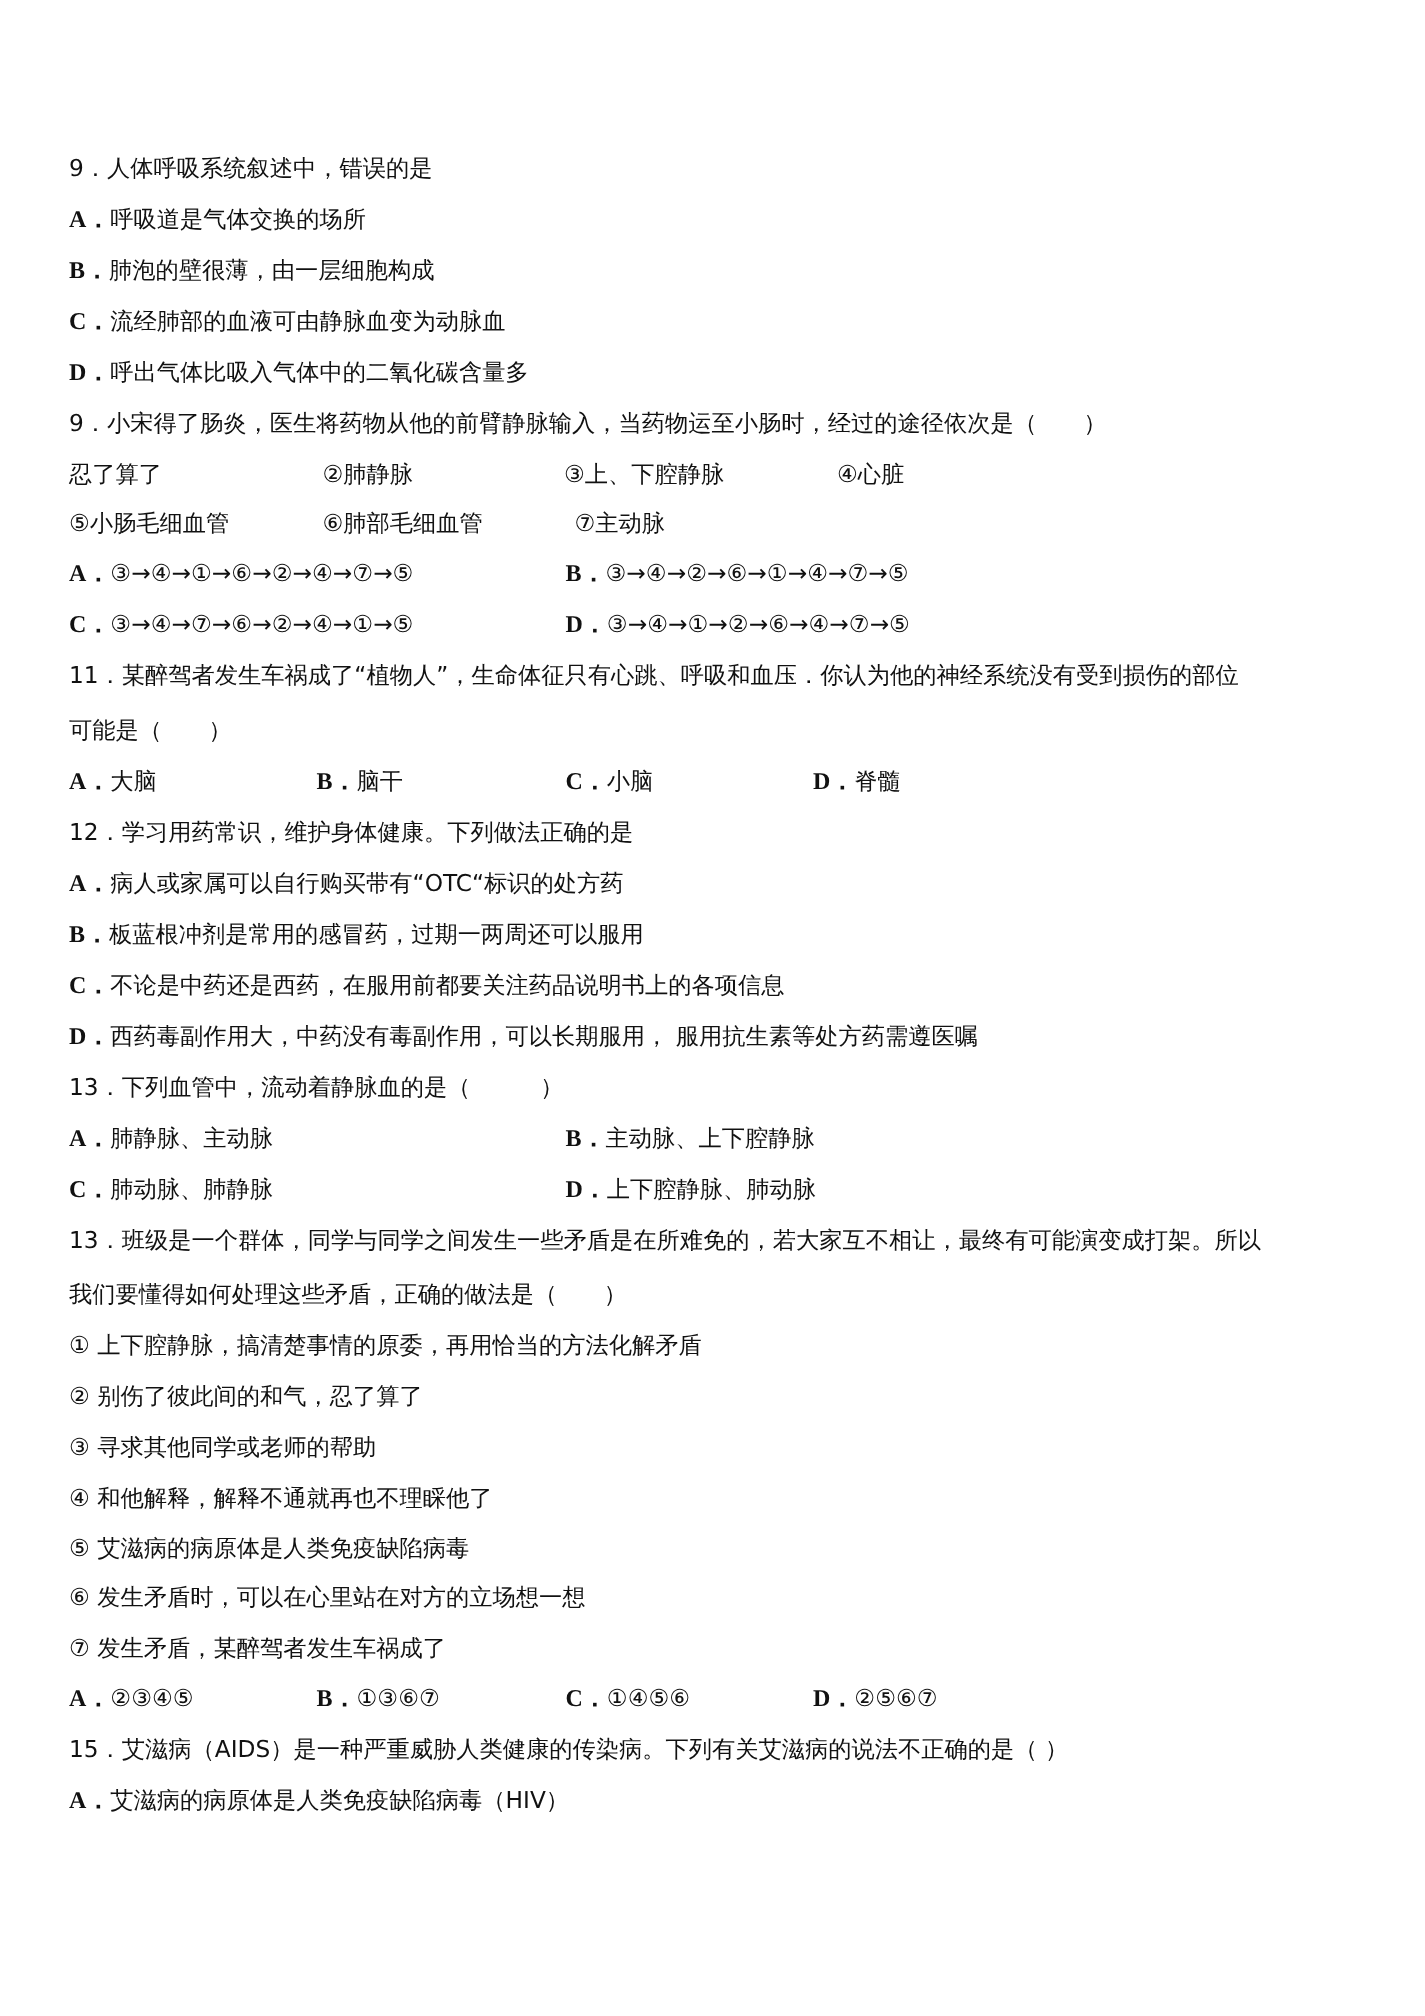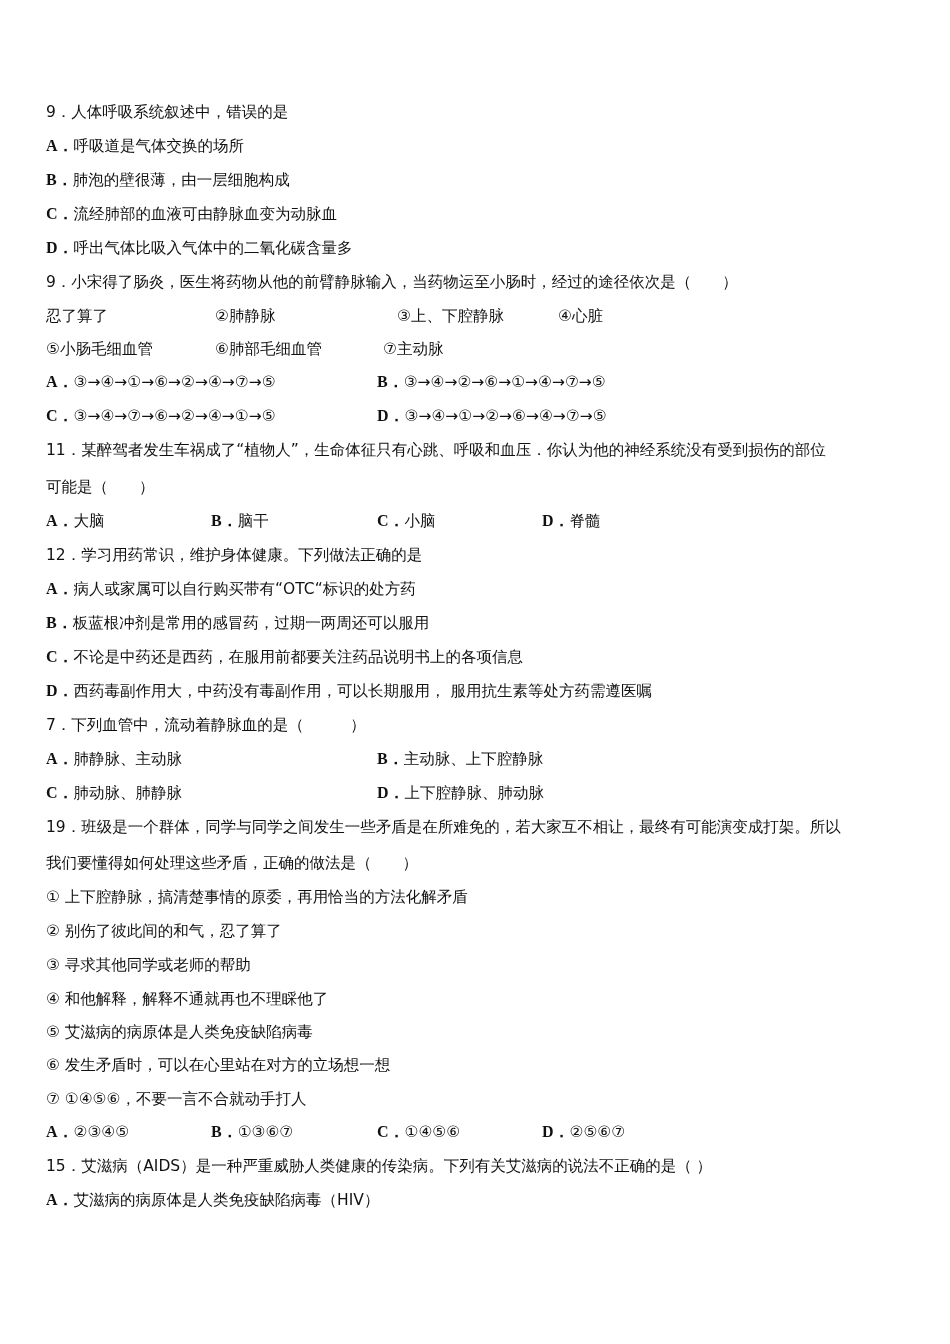--- a/index.html
+++ b/index.html
@@ -14,21 +14,21 @@
 
 <div class="line" style="top:102px">9．人体呼吸系统叙述中，错误的是</div>
 <div class="line" style="top:136px"><span class="lbl">A．</span><span>呼吸道是气体交换的场所</span></div>
 <div class="line" style="top:170px"><span class="lbl">B．</span><span>肺泡的壁很薄，由一层细胞构成</span></div>
 <div class="line" style="top:204px"><span class="lbl">C．</span><span>流经肺部的血液可由静脉血变为动脉血</span></div>
 <div class="line" style="top:238px"><span class="lbl">D．</span><span>呼出气体比吸入气体中的二氧化碳含量多</span></div>
 
 <div class="line" style="top:272px">9．小宋得了肠炎，医生将药物从他的前臂静脉输入，当药物运至小肠时，经过的途径依次是（　　）</div>
 <div class="opt" style="top:306px;left:46px">忍了算了</div>
 <div class="opt" style="top:306px;left:215px">②肺静脉</div>
-<div class="opt" style="top:306px;left:397px">③上、下腔静脉</div>
+<div class="opt" style="top:306px;left:376px">③上、下腔静脉</div>
 <div class="opt" style="top:306px;left:558px">④心脏</div>
 <div class="opt" style="top:339px;left:46px">⑤小肠毛细血管</div>
 <div class="opt" style="top:339px;left:215px">⑥肺部毛细血管</div>
 <div class="opt" style="top:339px;left:383px">⑦主动脉</div>
 <div class="opt" style="top:372px;left:46px"><span class="lbl">A．</span><span>③→④→①→⑥→②→④→⑦→⑤</span></div>
 <div class="opt" style="top:372px;left:377px"><span class="lbl">B．</span><span>③→④→②→⑥→①→④→⑦→⑤</span></div>
 <div class="opt" style="top:406px;left:46px"><span class="lbl">C．</span><span>③→④→⑦→⑥→②→④→①→⑤</span></div>
 <div class="opt" style="top:406px;left:377px"><span class="lbl">D．</span><span>③→④→①→②→⑥→④→⑦→⑤</span></div>
 
 <div class="line" style="top:440px">11．某醉驾者发生车祸成了“植物人”，生命体征只有心跳、呼吸和血压．你认为他的神经系统没有受到损伤的部位</div>
@@ -37,34 +37,34 @@
 <div class="opt" style="top:511px;left:211px"><span class="lbl">B．</span><span>脑干</span></div>
 <div class="opt" style="top:511px;left:377px"><span class="lbl">C．</span><span>小脑</span></div>
 <div class="opt" style="top:511px;left:542px"><span class="lbl">D．</span><span>脊髓</span></div>
 
 <div class="line" style="top:545px">12．学习用药常识，维护身体健康。下列做法正确的是</div>
 <div class="line" style="top:579px"><span class="lbl">A．</span><span>病人或家属可以自行购买带有“OTC“标识的处方药</span></div>
 <div class="line" style="top:613px"><span class="lbl">B．</span><span>板蓝根冲剂是常用的感冒药，过期一两周还可以服用</span></div>
 <div class="line" style="top:647px"><span class="lbl">C．</span><span>不论是中药还是西药，在服用前都要关注药品说明书上的各项信息</span></div>
 <div class="line" style="top:681px"><span class="lbl">D．</span><span>西药毒副作用大，中药没有毒副作用，可以长期服用， 服用抗生素等处方药需遵医嘱</span></div>
 
-<div class="line" style="top:715px">7．下列血管中，流动着静脉血的是（　　　）</div>
+<div class="line" style="top:715px">13．下列血管中，流动着静脉血的是（　　　）</div>
 <div class="opt" style="top:749px;left:46px"><span class="lbl">A．</span><span>肺静脉、主动脉</span></div>
 <div class="opt" style="top:749px;left:377px"><span class="lbl">B．</span><span>主动脉、上下腔静脉</span></div>
 <div class="opt" style="top:783px;left:46px"><span class="lbl">C．</span><span>肺动脉、肺静脉</span></div>
 <div class="opt" style="top:783px;left:377px"><span class="lbl">D．</span><span>上下腔静脉、肺动脉</span></div>
 
-<div class="line" style="top:817px">19．班级是一个群体，同学与同学之间发生一些矛盾是在所难免的，若大家互不相让，最终有可能演变成打架。所以</div>
+<div class="line" style="top:817px">13．班级是一个群体，同学与同学之间发生一些矛盾是在所难免的，若大家互不相让，最终有可能演变成打架。所以</div>
 <div class="line" style="top:853px">我们要懂得如何处理这些矛盾，正确的做法是（　　）</div>
 <div class="line" style="top:887px">① 上下腔静脉，搞清楚事情的原委，再用恰当的方法化解矛盾</div>
 <div class="line" style="top:921px">② 别伤了彼此间的和气，忍了算了</div>
 <div class="line" style="top:955px">③ 寻求其他同学或老师的帮助</div>
 <div class="line" style="top:989px">④ 和他解释，解释不通就再也不理睬他了</div>
 <div class="line" style="top:1022px">⑤ 艾滋病的病原体是人类免疫缺陷病毒</div>
 <div class="line" style="top:1055px">⑥ 发生矛盾时，可以在心里站在对方的立场想一想</div>
-<div class="line" style="top:1089px">⑦ ①④⑤⑥，不要一言不合就动手打人</div>
+<div class="line" style="top:1089px">⑦ 发生矛盾，某醉驾者发生车祸成了</div>
 <div class="opt" style="top:1122px;left:46px"><span class="lbl">A．</span><span>②③④⑤</span></div>
 <div class="opt" style="top:1122px;left:211px"><span class="lbl">B．</span><span>①③⑥⑦</span></div>
 <div class="opt" style="top:1122px;left:377px"><span class="lbl">C．</span><span>①④⑤⑥</span></div>
 <div class="opt" style="top:1122px;left:542px"><span class="lbl">D．</span><span>②⑤⑥⑦</span></div>
 
 <div class="line" style="top:1156px">15．艾滋病（AIDS）是一种严重威胁人类健康的传染病。下列有关艾滋病的说法不正确的是（ ）</div>
 <div class="line" style="top:1190px"><span class="lbl">A．</span><span>艾滋病的病原体是人类免疫缺陷病毒（HIV）</span></div>
 
 </body></html>

